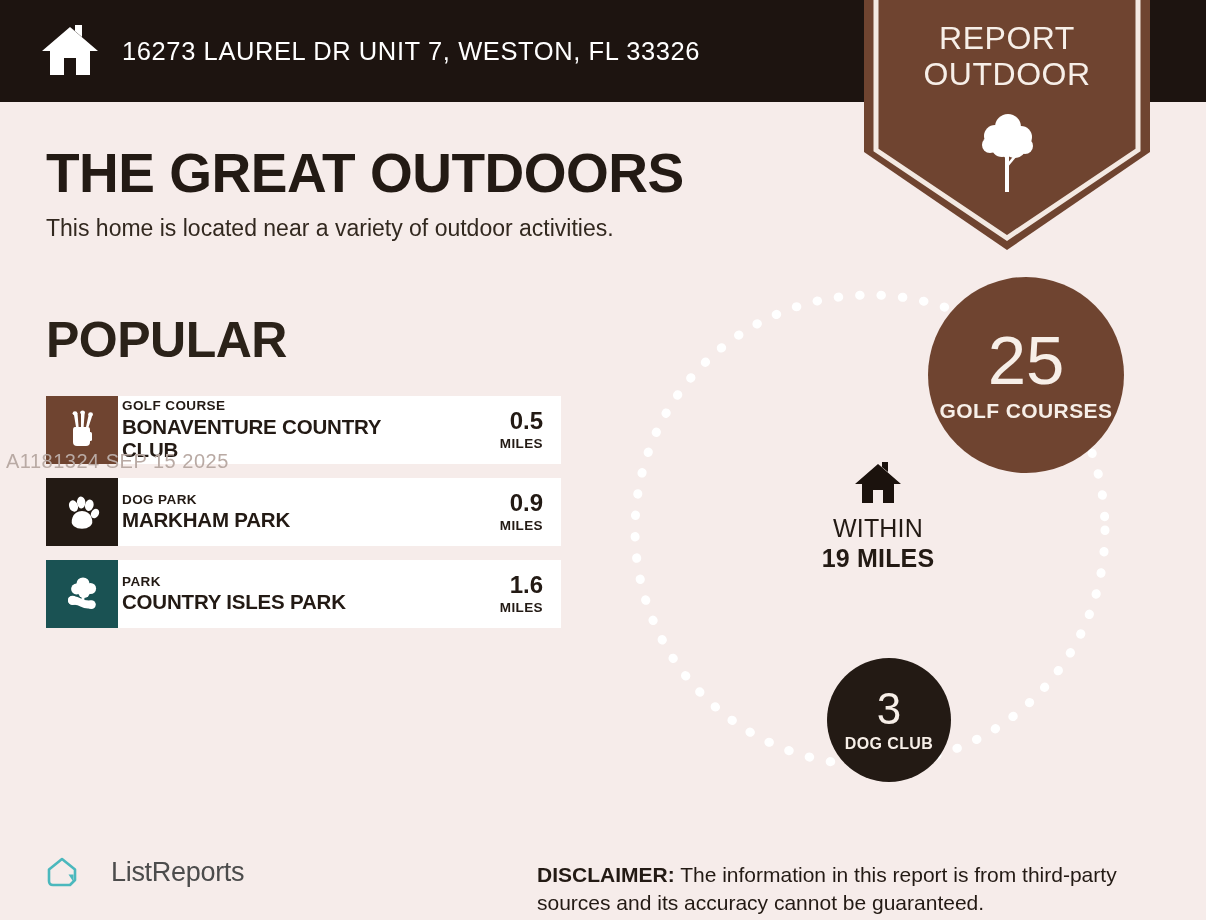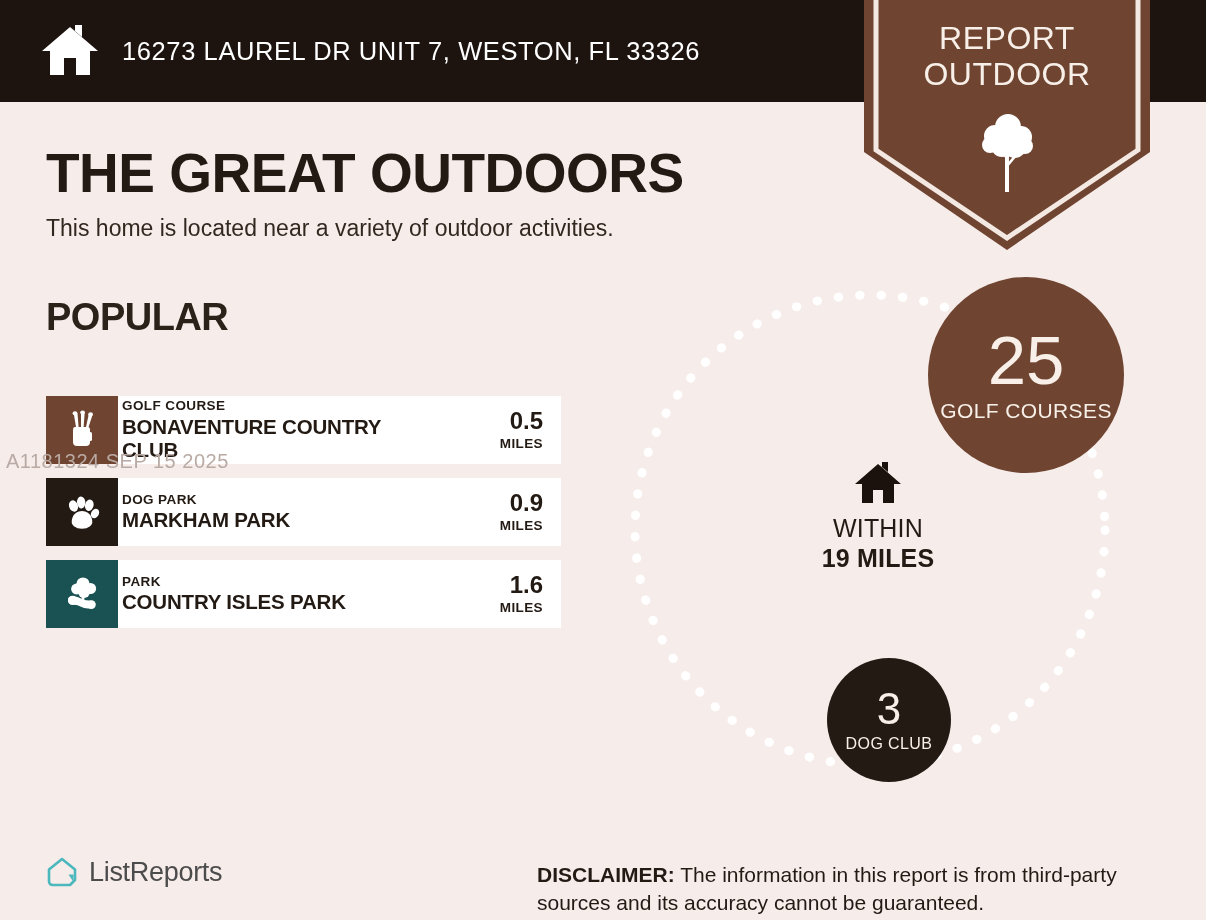--- a/index.html
+++ b/index.html
@@ -87,22 +87,22 @@
   }
   .sub-title {
     position: absolute;
     left: 46px; top: 215px;
     font-size: 23px;
     color: #32281f;
     font-weight: 400;
   }
   .popular-title {
     position: absolute;
-    left: 46px; top: 296px;
-    font-size: 38px;
+    left: 46px; top: 311px;
+    font-size: 50px;
     font-weight: bold;
     color: #2b2219;
     letter-spacing: -0.5px;
   }
 
   
   .poi-list {
     position: absolute;
     left: 46px; top: 396px;
     width: 515px;
@@ -197,21 +197,21 @@
     align-items: center;
     justify-content: center;
     color: #f7efe8;
     text-align: center;
   }
   .stat-num {
     font-weight: 400;
     line-height: 0.96;
   }
   .stat-label {
-    font-weight: 400;
+    font-weight: 700;
     line-height: 1.07;
     letter-spacing: 0.4px;
   }
 
   .circle-golf {
     left: 328px; top: 27px;
     width: 196px; height: 196px;
     background: #6f4430;
   }
   .circle-golf .stat-num { font-size: 69px; }
@@ -251,20 +251,21 @@
     letter-spacing: 0.2px;
   }
   .center-text .bold-line { font-weight: bold; }
 
   
   .footer-logo {
     position: absolute;
     left: 46px; top: 856px;
     display: flex;
     align-items: center;
+    gap: 22px;
   }
   .footer-logo-mark { width: 32px; height: 32px; margin-right: 11px; }
   .footer-logo-text {
     font-size: 27px;
     color: #4c4c4c;
     letter-spacing: -0.3px;
   }
   .disclaimer {
     position: absolute;
     left: 537px; top: 861px;

